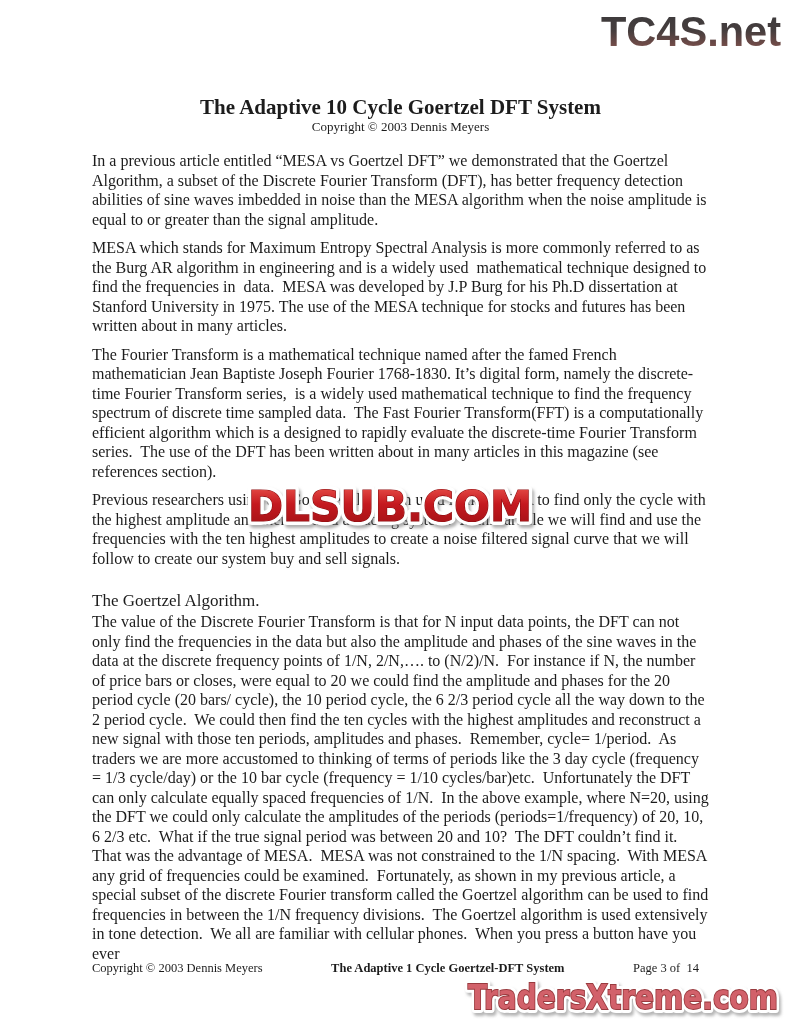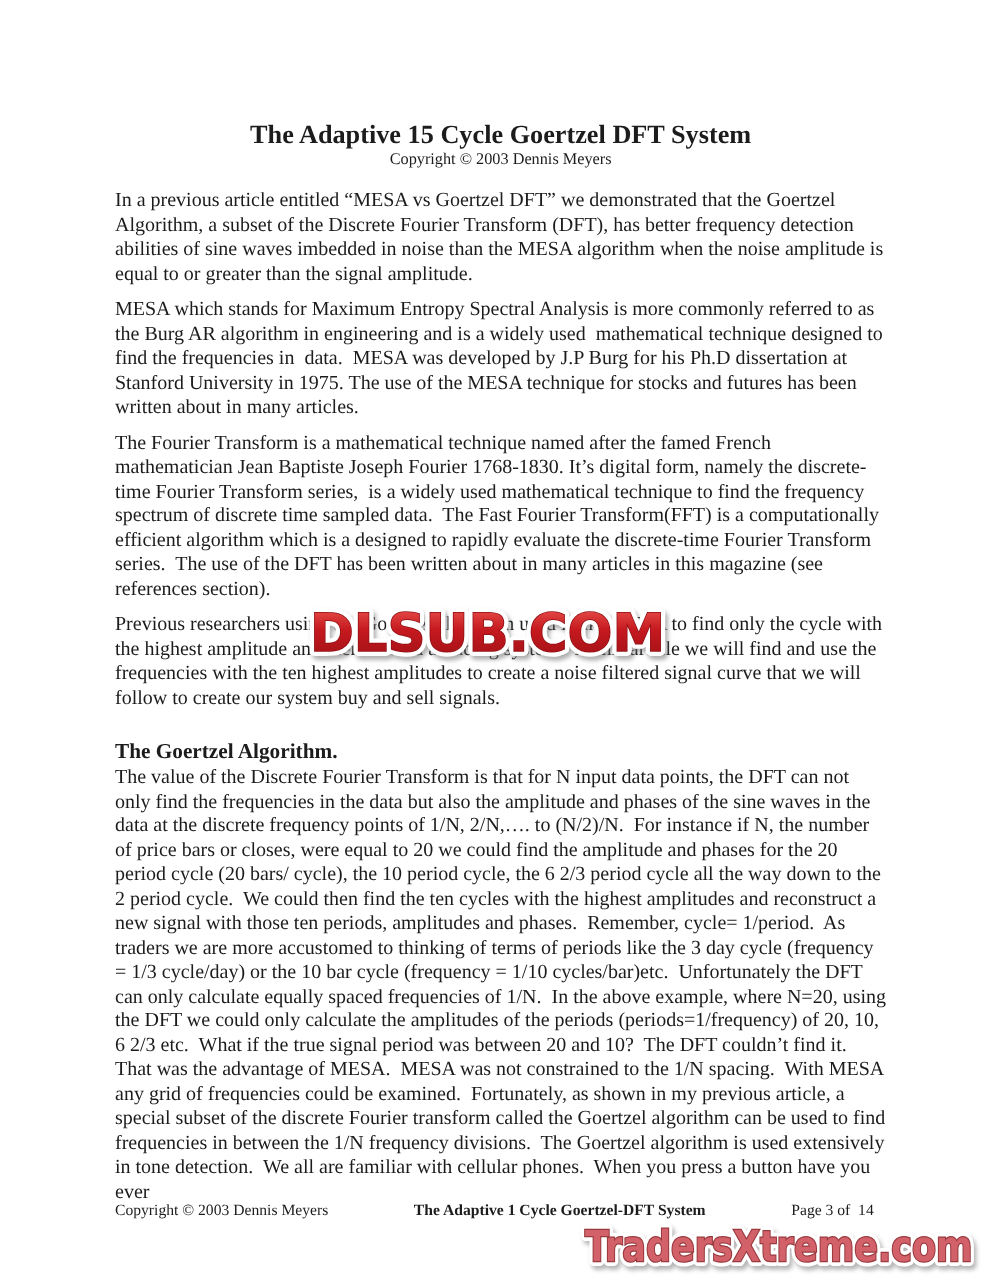--- a/index.html
+++ b/index.html
@@ -14,21 +14,21 @@
     text-align:center; margin:0;
   }
   .copyright-line {
     font-size:13px; line-height:15px; text-align:center; margin:0 0 17px 0;
   }
   .para {
     font-size:16px; line-height:19.5px; margin:0 0 9px 0;
     white-space:pre-wrap; text-align:left;
   }
   .section-heading {
-    font-size:17px; line-height:22px; font-weight:bold; margin:22px 0 0 0;
+    font-size:17px; line-height:22px; font-weight:normal; margin:22px 0 0 0;
   }
   .p4wrap { position:relative; }
 
   
   .logo-tc4s { position:absolute; top:4px; right:4px; }
   .wm-dlsub  { position:absolute; left:236px; top:479px;
                filter:drop-shadow(2px 3px 1.5px rgba(110,110,110,0.55)); }
   .wm-traders{ position:absolute; left:450px; top:976px;
                filter:drop-shadow(2px 3px 1.5px rgba(120,120,120,0.55)); }
   .wm-dlsub svg text, .wm-traders svg text, .logo-tc4s svg text {
@@ -43,23 +43,36 @@
     font-size:12.5px; line-height:15px;
   }
   .footer span { white-space:pre; }
   .footer .footer-center { font-weight:bold; }
 </style>
 </head>
 <body>
 
 <div class="page">
 
+  <div class="logo-tc4s">
+    <svg width="192" height="52" viewBox="0 0 192 52">
+      <defs>
+        <linearGradient id="gTc4s" x1="0" y1="0" x2="0" y2="1">
+          <stop offset="0%" stop-color="#39393b"></stop>
+          <stop offset="50%" stop-color="#463e3e"></stop>
+          <stop offset="78%" stop-color="#6f4b48"></stop>
+          <stop offset="100%" stop-color="#ab837d"></stop>
+        </linearGradient>
+      </defs>
+      <text x="96" y="42" text-anchor="middle" font-size="43" font-weight="bold" textLength="180" lengthAdjust="spacingAndGlyphs" fill="url(#gTc4s)">TC4S.net</text>
+    </svg>
+  </div>
 
   <div class="content">
-    <h1 class="title">The Adaptive 15 Cycle Goertzel DFT System</h1>
+    <h1 class="title">The Adaptive 10 Cycle Goertzel DFT System</h1>
     <div class="copyright-line">Copyright © 2003 Dennis Meyers</div>
 
     <p class="para">In a previous article entitled “MESA vs Goertzel DFT” we demonstrated that the Goertzel Algorithm, a subset of the Discrete Fourier Transform (DFT), has better frequency detection abilities of sine waves imbedded in noise than the MESA algorithm when the noise amplitude is equal to or greater than the signal amplitude.</p>
     <p class="para">MESA which stands for Maximum Entropy Spectral Analysis is more commonly referred to as the Burg AR algorithm in engineering and is a widely used  mathematical technique designed to find the frequencies in  data.  MESA was developed by J.P Burg for his Ph.D dissertation at Stanford University in 1975. The use of the MESA technique for stocks and futures has been written about in many articles.</p>
     <p class="para">The Fourier Transform is a mathematical technique named after the famed French mathematician Jean Baptiste Joseph Fourier 1768-1830. It’s digital form, namely the discrete-time Fourier Transform series,  is a widely used mathematical technique to find the frequency spectrum of discrete time sampled data.  The Fast Fourier Transform(FFT) is a computationally efficient algorithm which is a designed to rapidly evaluate the discrete-time Fourier Transform series.  The use of the DFT has been written about in many articles in this magazine (see references section).</p>
 
     <div class="p4wrap">
       <p class="para">Previous researchers using the Goertzel algorithm used it like MESA to find only the cycle with the highest amplitude and then created a trading system.  In this article we will find and use the frequencies with the ten highest amplitudes to create a noise filtered signal curve that we will follow to create our system buy and sell signals.</p>
     </div>
 

